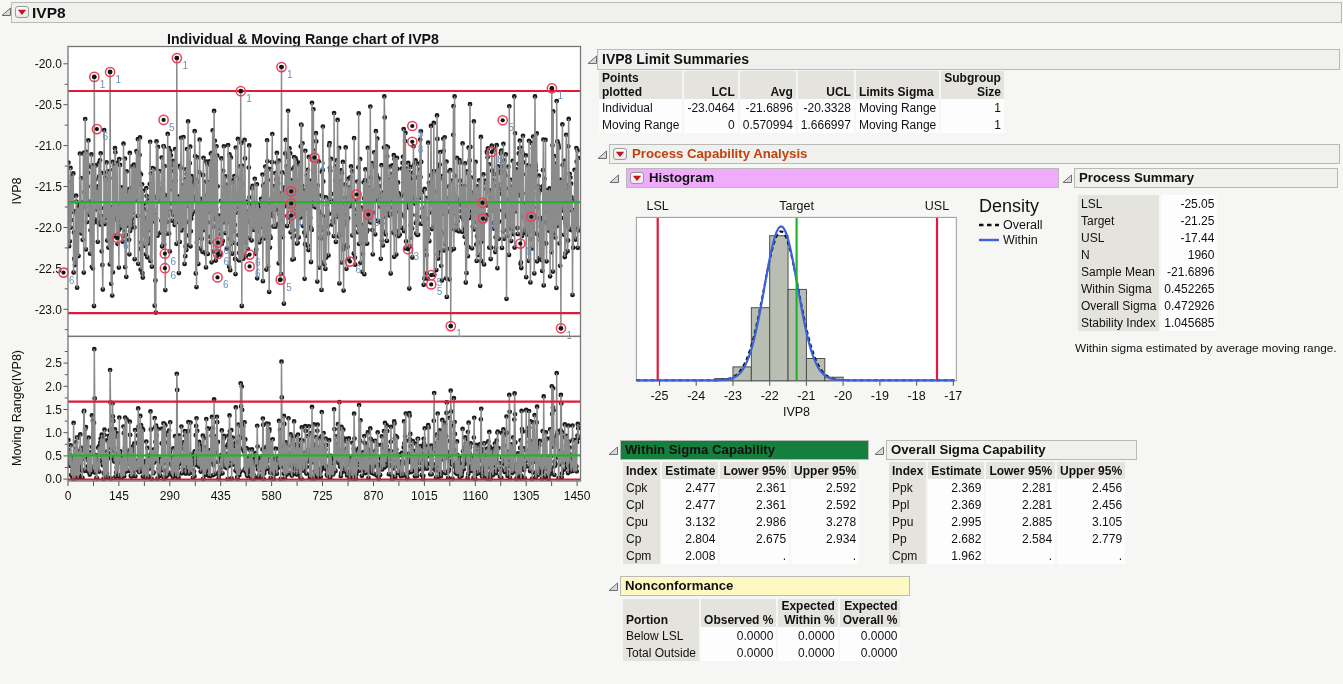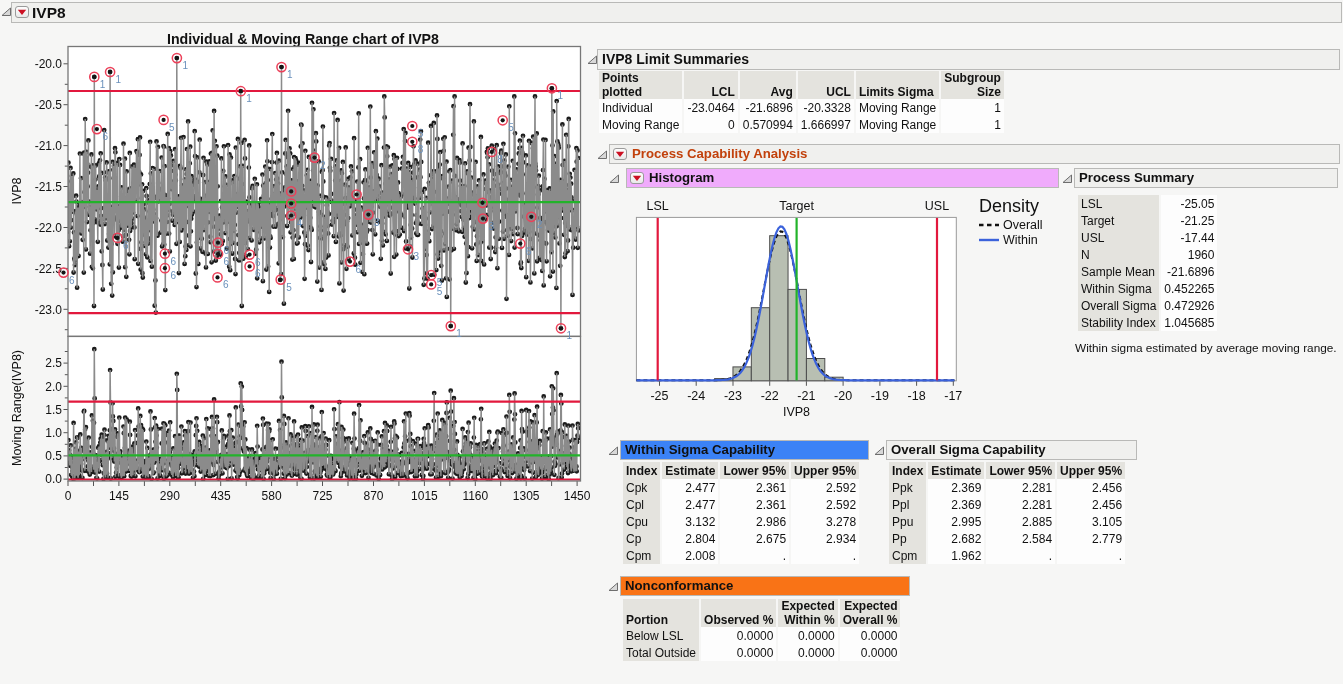--- a/index.html
+++ b/index.html
@@ -309,21 +309,21 @@
       <tr>
         <td class="l">Stability Index</td>
         <td class="n">1.045685</td>
       </tr>
     </tbody>
   </table>
 <div class="abs" style="left:1075px;top:341px;font-size:11.8px;white-space:nowrap">Within sigma estimated by average moving range.</div>
 <svg style="position:absolute;left:608px;top:446px" width="11" height="10" xmlns="http://www.w3.org/2000/svg">
     <polygon points="1,8.5 9.5,8.5 9.5,1" fill="#d8d8d8" stroke="#6e6e6e" stroke-width="1"></polygon>
   </svg>
-<div style="position:absolute;left:620px;top:440px;width:249px;height:20px;background:#3b82f6;border:1px solid #b9b9b7;box-sizing:border-box;font-weight:bold;font-size:13.2px;color:#111;line-height:18px;padding-left:4px">Within Sigma Capability</div>
+<div style="position:absolute;left:620px;top:440px;width:249px;height:20px;background:#15803d;border:1px solid #b9b9b7;box-sizing:border-box;font-weight:bold;font-size:13.2px;color:#111;line-height:18px;padding-left:4px">Within Sigma Capability</div>
 <table class="j abs" style="left:621px;top:462px">
     <colgroup>
       <col style="width:37px">
       <col style="width:52px">
       <col style="width:63px">
       <col style="width:66px">
     </colgroup>
     <tbody>
       <tr>
         <th class="h le">Index</th>
@@ -409,21 +409,21 @@
         <td class="l">Cpm</td>
         <td class="n">1.962</td>
         <td class="n">.</td>
         <td class="n">.</td>
       </tr>
     </tbody>
   </table>
 <svg style="position:absolute;left:608px;top:582px" width="11" height="10" xmlns="http://www.w3.org/2000/svg">
     <polygon points="1,8.5 9.5,8.5 9.5,1" fill="#d8d8d8" stroke="#6e6e6e" stroke-width="1"></polygon>
   </svg>
-<div style="position:absolute;left:620px;top:576px;width:290px;height:20px;background:#f97316;border:1px solid #b9b9b7;box-sizing:border-box;font-weight:bold;font-size:13.2px;color:#111;line-height:18px;padding-left:4px">Nonconformance</div>
+<div style="position:absolute;left:620px;top:576px;width:290px;height:20px;background:#fef9c3;border:1px solid #b9b9b7;box-sizing:border-box;font-weight:bold;font-size:13.2px;color:#111;line-height:18px;padding-left:4px">Nonconformance</div>
 <table class="j abs" style="left:621px;top:599px">
     <colgroup>
       <col style="width:72px">
       <col style="width:71px">
       <col style="width:53px">
       <col style="width:59px">
     </colgroup>
     <tbody>
       <tr>
         <th class="h le" style="vertical-align:bottom">Portion</th>

